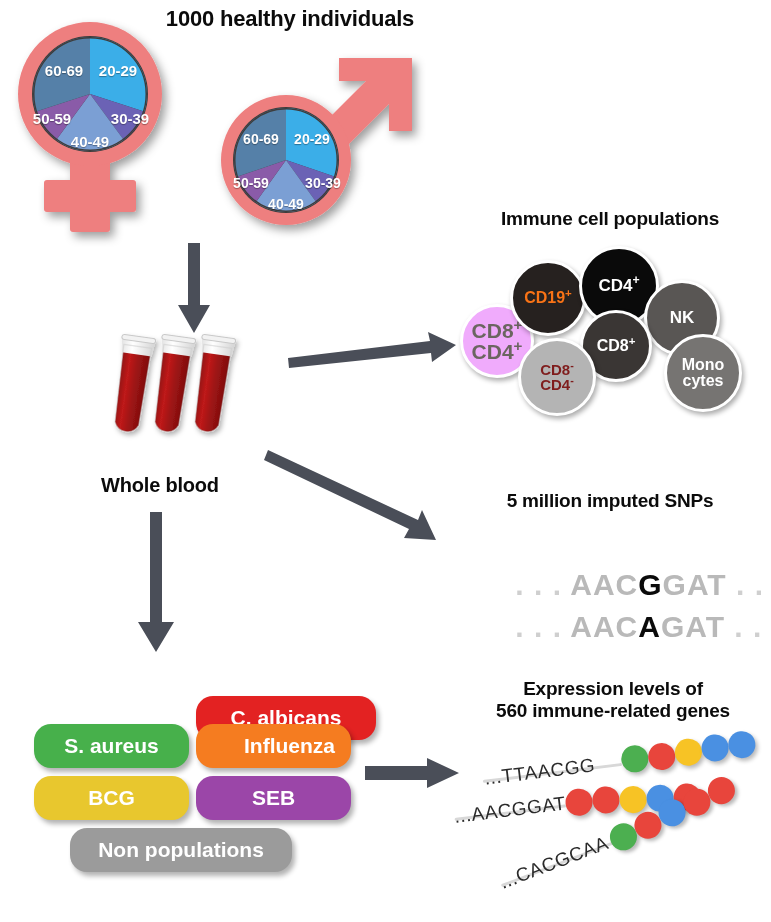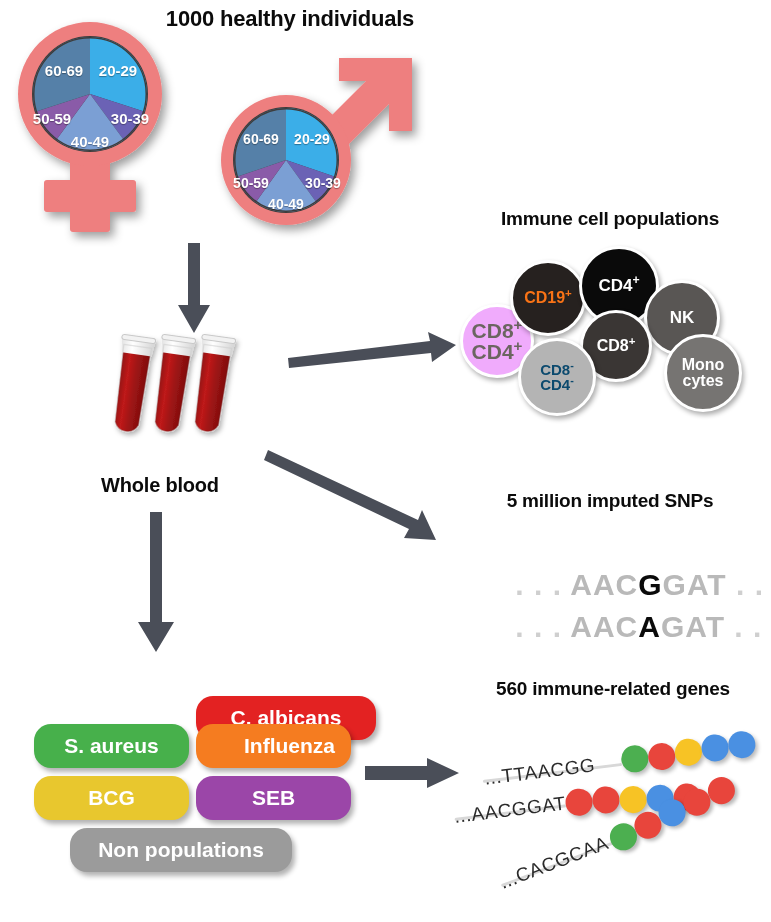--- a/index.html
+++ b/index.html
@@ -229,21 +229,21 @@
   </div>
 
   <div class="cellc nosel" style="left:120px;top:72px;width:72px;height:72px;background:#3A3634;color:#FFFFFF;font-size:16px;">
     <span>CD8<sup>+</sup></span>
   </div>
 
   <div class="cellc nosel" style="left:204px;top:96px;width:78px;height:78px;background:#767472;color:#FFFFFF;font-size:16px;">
     <span>Mono<br>cytes</span>
   </div>
 
-  <div class="cellc nosel" style="left:58px;top:100px;width:78px;height:78px;background:#B4B4B4;color:#0c4a6e;font-size:15px;">
+  <div class="cellc nosel" style="left:58px;top:100px;width:78px;height:78px;background:#B4B4B4;color:#7f1d1d;font-size:15px;">
     <span>CD8<sup>-</sup><br>CD4<sup>-</sup></span>
   </div>
 
 </div>
 
 <div class="abs heading nosel" style="left:460px;top:490px;width:300px;font-size:19px;">
   <span>5 million imputed SNPs</span>
 </div>
 
 <div class="abs" style="left:470px;top:530px;width:285px;height:95px;">
@@ -282,20 +282,21 @@
   <div class="pill" style="left:36px;top:156px;width:222px;height:44px;background:#9B9B9B;font-size:21px;">
     <span>Non populations</span>
   </div>
 </div>
 
 <svg class="arrow" style="left:365px;top:756px;" width="100" height="34" viewBox="0 0 100 34">
   <path d="M0,10 L62,10 L62,2 L94,17 L62,32 L62,24 L0,24 Z" fill="#4A4E58"></path>
 </svg>
 
 <div class="abs heading nosel" style="left:455px;top:678px;width:316px;font-size:19px;">
+  <div>Expression levels of</div>
   <div>560 immune-related genes</div>
 </div>
 
 <div class="abs" style="left:455px;top:740px;width:316px;height:175px;">
 
   <div class="strand" style="left:28px;top:22px;width:270px;height:40px;transform:rotate(-7deg);">
     <div class="strand-line" style="left:0px;top:18px;width:140px;"></div>
     <div class="seq nosel" style="left:2px;top:6px;font-size:19px;">...TTAACGG</div>
     <div class="bead" style="left:140px;top:2px;width:27px;height:27px;background:#4CAF50;"></div>
     <div class="bead" style="left:167px;top:3px;width:27px;height:27px;background:#E8453C;"></div>

